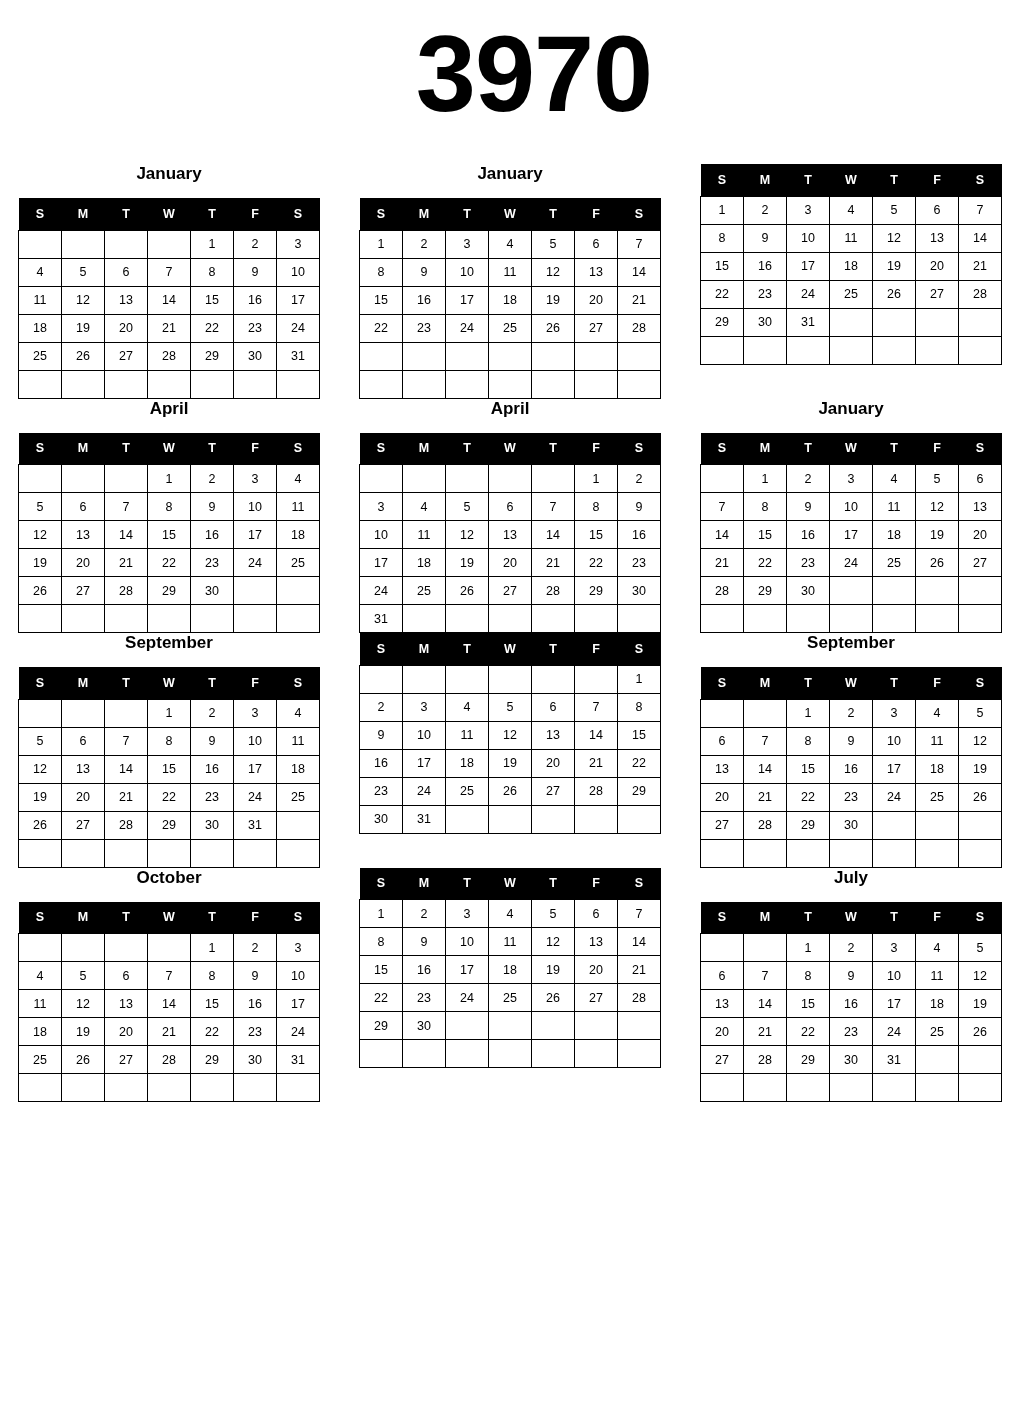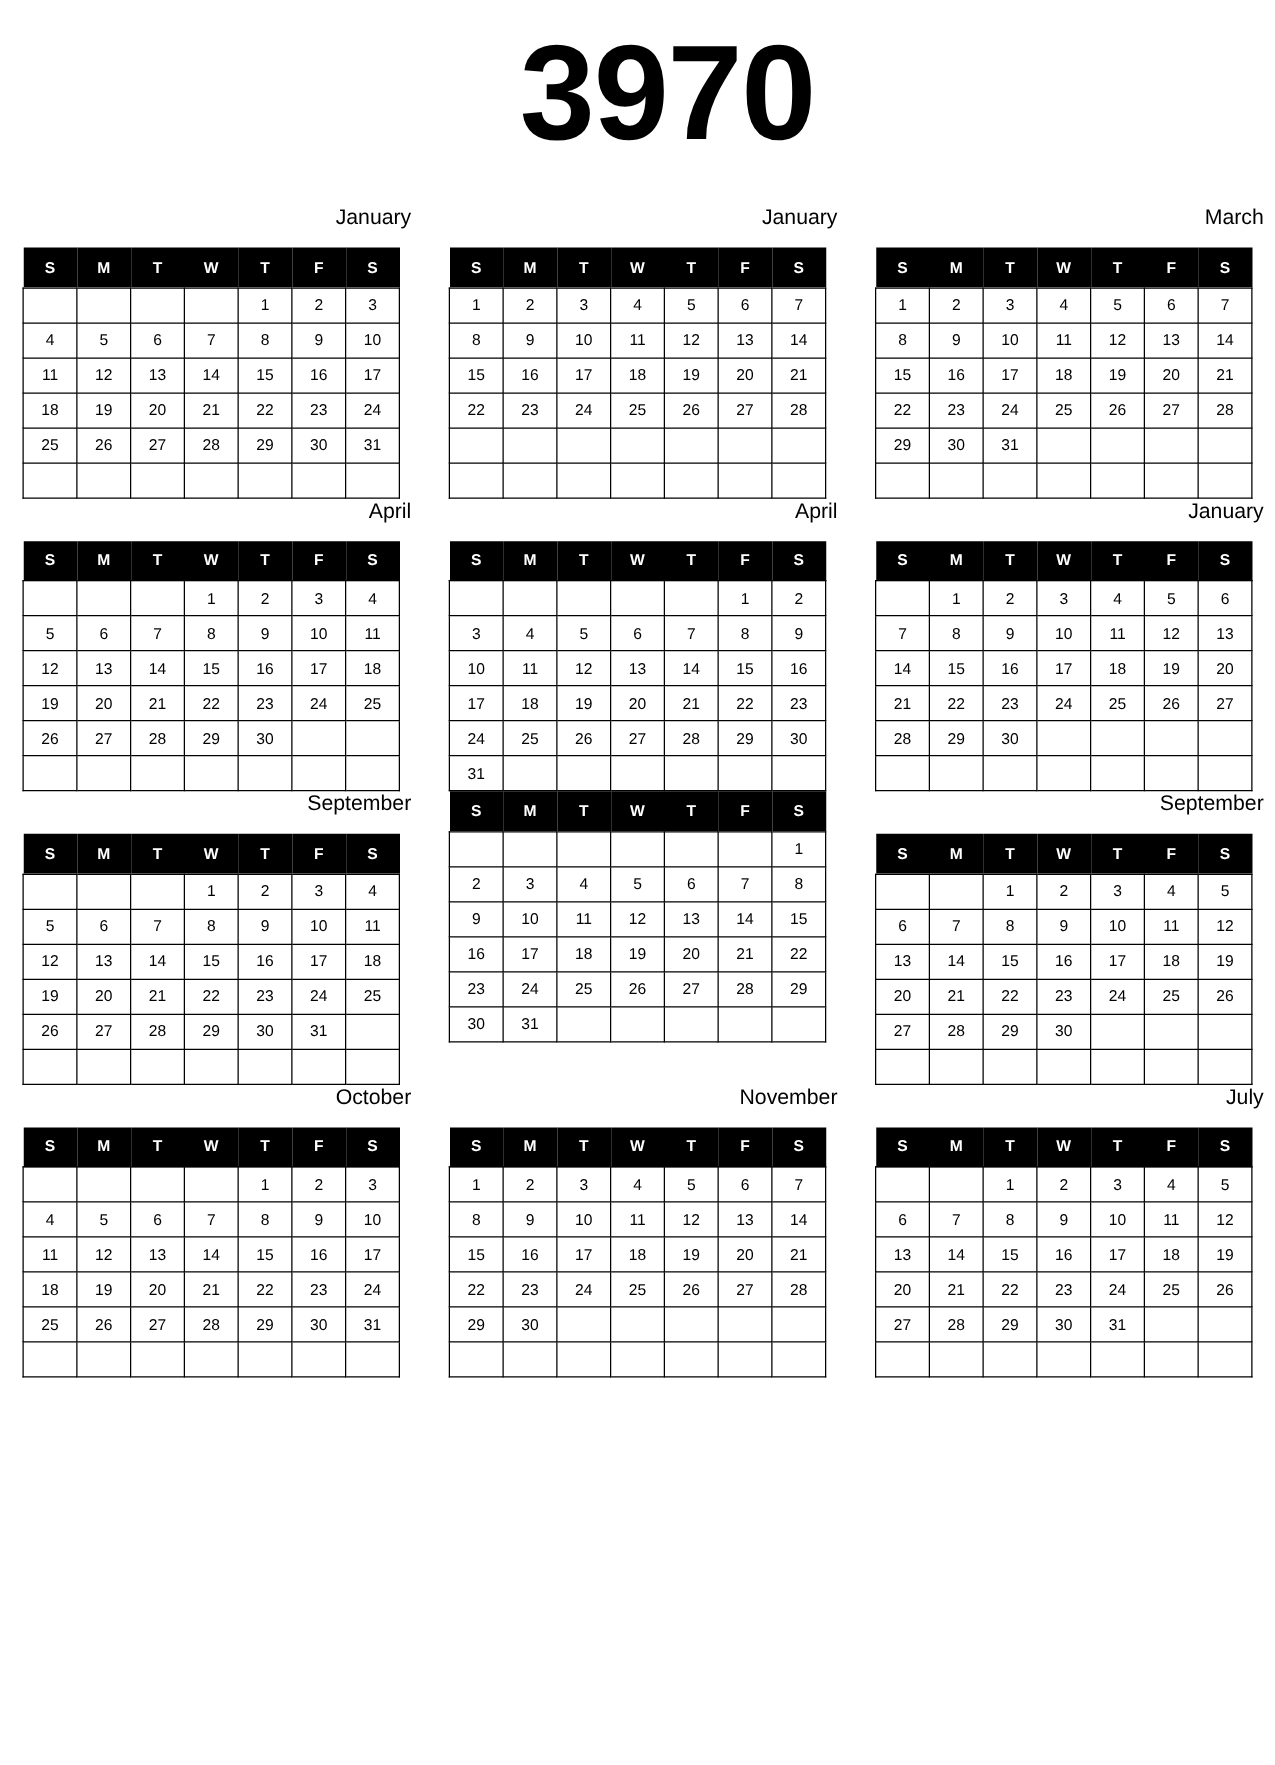--- a/index.html
+++ b/index.html
@@ -35,23 +35,23 @@
     justify-content: center;
     column-gap: 21px;
     row-gap: 0px;
     margin-top: 36px;
   }
   .month {
     width: 320px;
     margin-bottom: 0px;
   }
   .month-name {
-    text-align: right;
+    text-align: center;
     font-size: 17px;
-    font-weight: normal;
+    font-weight: bold;
     color: #000000;
     margin: 0 0 12px 0;
     height: 22px;
   }
   table.month-table {
     border-collapse: collapse;
     width: 302px;
     margin: 0 auto;
     table-layout: fixed;
   }
@@ -223,21 +223,20 @@
               <td class="empty"></td>
               <td class="empty"></td>
               <td class="empty"></td>
               <td class="empty"></td>
               <td class="empty"></td>
             </tr>
           </tbody>
         </table>
       </div>
       <div class="month">
-        <div class="month-name">March</div>
         <table class="month-table">
           <thead>
             <tr>
               <th>S</th>
               <th>M</th>
               <th>T</th>
               <th>W</th>
               <th>T</th>
               <th>F</th>
               <th>S</th>
@@ -798,21 +797,20 @@
               <td class="empty"></td>
               <td class="empty"></td>
               <td class="empty"></td>
               <td class="empty"></td>
               <td class="empty"></td>
             </tr>
           </tbody>
         </table>
       </div>
       <div class="month">
-        <div class="month-name">November</div>
         <table class="month-table">
           <thead>
             <tr>
               <th>S</th>
               <th>M</th>
               <th>T</th>
               <th>W</th>
               <th>T</th>
               <th>F</th>
               <th>S</th>

